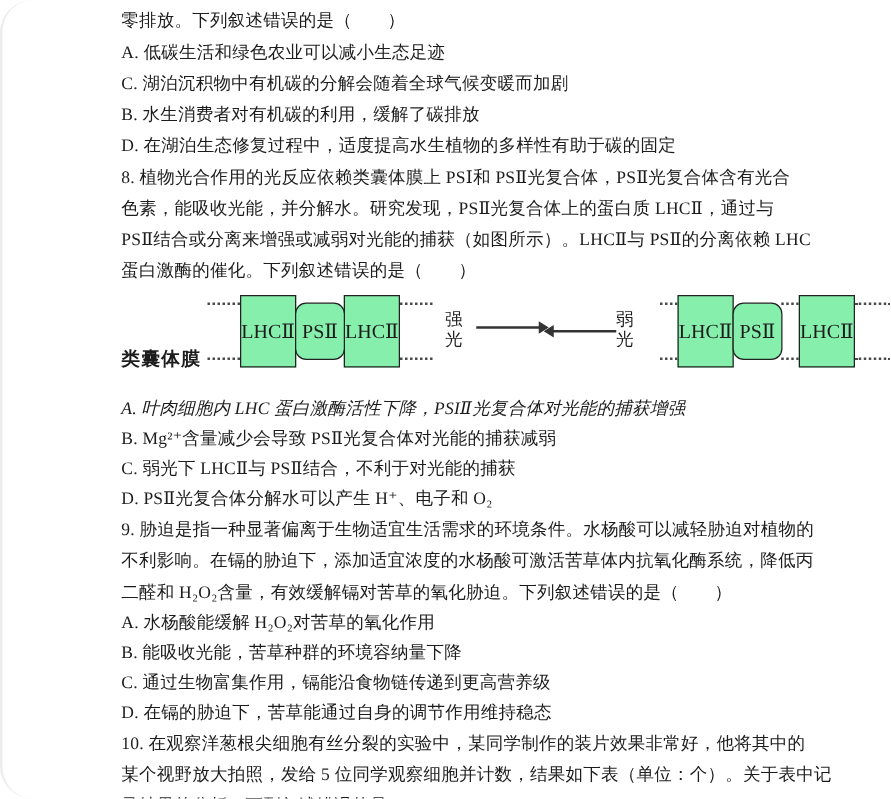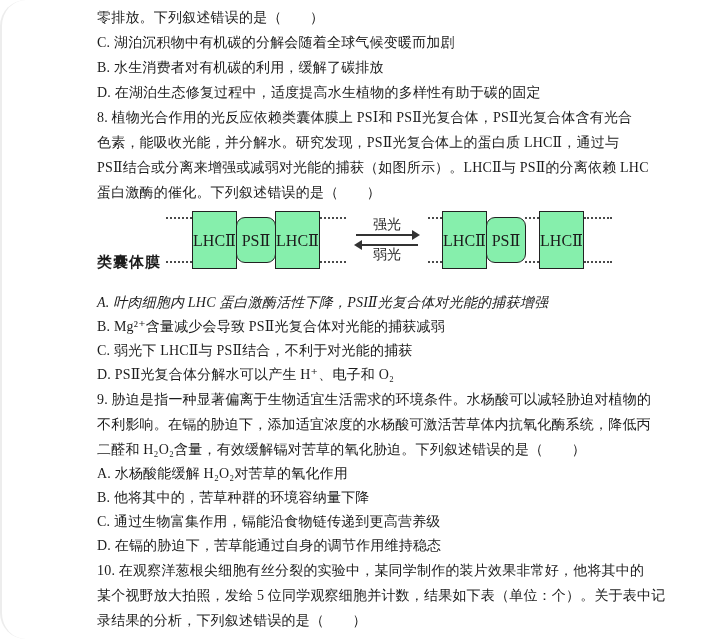--- a/index.html
+++ b/index.html
@@ -41,21 +41,21 @@
   .d26 { width:26px; } .d14 { width:14px; } .d28 { width:28px; }
   .box {
     box-sizing:border-box;
     border:1.5px solid #222;
     background:#86efac;
     display:flex; align-items:center; justify-content:center;
     font-size:16px; white-space:nowrap;
   }
   .lhc { width:45px; height:58px; }
   .ps  { width:40px; height:46px; border-radius:9px; margin:16px -1px; z-index:1; }
-  .arrows { display:flex; flex-direction:column; align-items:center; margin:0 10px; }
+  .arrows { display:flex; flex-direction:row; align-items:center; margin:0 10px; }
   .arrow-label { font-size:14px; line-height:16px; }
   .arr { position:relative; width:62px; height:2px; background:#333; }
   .arr-right { margin:1px 0 8px; }
   .arr-left  { margin:0 0 1px; }
   .arr-right::after {
     content:""; position:absolute; right:-2px; top:-4px;
     border-left:8px solid #333;
     border-top:5px solid transparent; border-bottom:5px solid transparent;
   }
   .arr-left::before {
@@ -63,20 +63,21 @@
     border-right:8px solid #333;
     border-top:5px solid transparent; border-bottom:5px solid transparent;
   }
 </style>
 </head>
 <body>
 
 <div class="page">
 
   <p class="line">零排放。下列叙述错误的是（　　）</p>
+  <p class="line">A. 低碳生活和绿色农业可以减小生态足迹</p>
   <p class="line">C. 湖泊沉积物中有机碳的分解会随着全球气候变暖而加剧</p>
   <p class="line">B. 水生消费者对有机碳的利用，缓解了碳排放</p>
   <p class="line">D. 在湖泊生态修复过程中，适度提高水生植物的多样性有助于碳的固定</p>
 
   <p class="line">8. 植物光合作用的光反应依赖类囊体膜上 PSⅠ和 PSⅡ光复合体，PSⅡ光复合体含有光合</p>
   <p class="line">色素，能吸收光能，并分解水。研究发现，PSⅡ光复合体上的蛋白质 LHCⅡ，通过与</p>
   <p class="line">PSⅡ结合或分离来增强或减弱对光能的捕获（如图所示）。LHCⅡ与 PSⅡ的分离依赖 LHC</p>
   <p class="line">蛋白激酶的催化。下列叙述错误的是（　　）</p>
 
   <div class="diagram">
@@ -110,21 +111,21 @@
   <p class="line opt mt5">A. 叶肉细胞内 LHC 蛋白激酶活性下降，PSIⅡ光复合体对光能的捕获增强</p>
   <p class="line opt">B. Mg²⁺含量减少会导致 PSⅡ光复合体对光能的捕获减弱</p>
   <p class="line opt">C. 弱光下 LHCⅡ与 PSⅡ结合，不利于对光能的捕获</p>
   <p class="line opt">D. PSⅡ光复合体分解水可以产生 H⁺、电子和 O₂</p>
 
   <p class="line">9. 胁迫是指一种显著偏离于生物适宜生活需求的环境条件。水杨酸可以减轻胁迫对植物的</p>
   <p class="line">不利影响。在镉的胁迫下，添加适宜浓度的水杨酸可激活苦草体内抗氧化酶系统，降低丙</p>
   <p class="line">二醛和 H₂O₂含量，有效缓解镉对苦草的氧化胁迫。下列叙述错误的是（　　）</p>
 
   <p class="line opt">A. 水杨酸能缓解 H₂O₂对苦草的氧化作用</p>
-  <p class="line opt">B. 他将其中的，苦草种群的环境容纳量下降</p>
+  <p class="line opt">B. 能吸收光能，苦草种群的环境容纳量下降</p>
   <p class="line opt">C. 通过生物富集作用，镉能沿食物链传递到更高营养级</p>
   <p class="line opt">D. 在镉的胁迫下，苦草能通过自身的调节作用维持稳态</p>
 
   <p class="line">10. 在观察洋葱根尖细胞有丝分裂的实验中，某同学制作的装片效果非常好，他将其中的</p>
   <p class="line">某个视野放大拍照，发给 5 位同学观察细胞并计数，结果如下表（单位：个）。关于表中记</p>
   <p class="line">录结果的分析，下列叙述错误的是（　　）</p>
 
 </div>
 
 </body></html>

